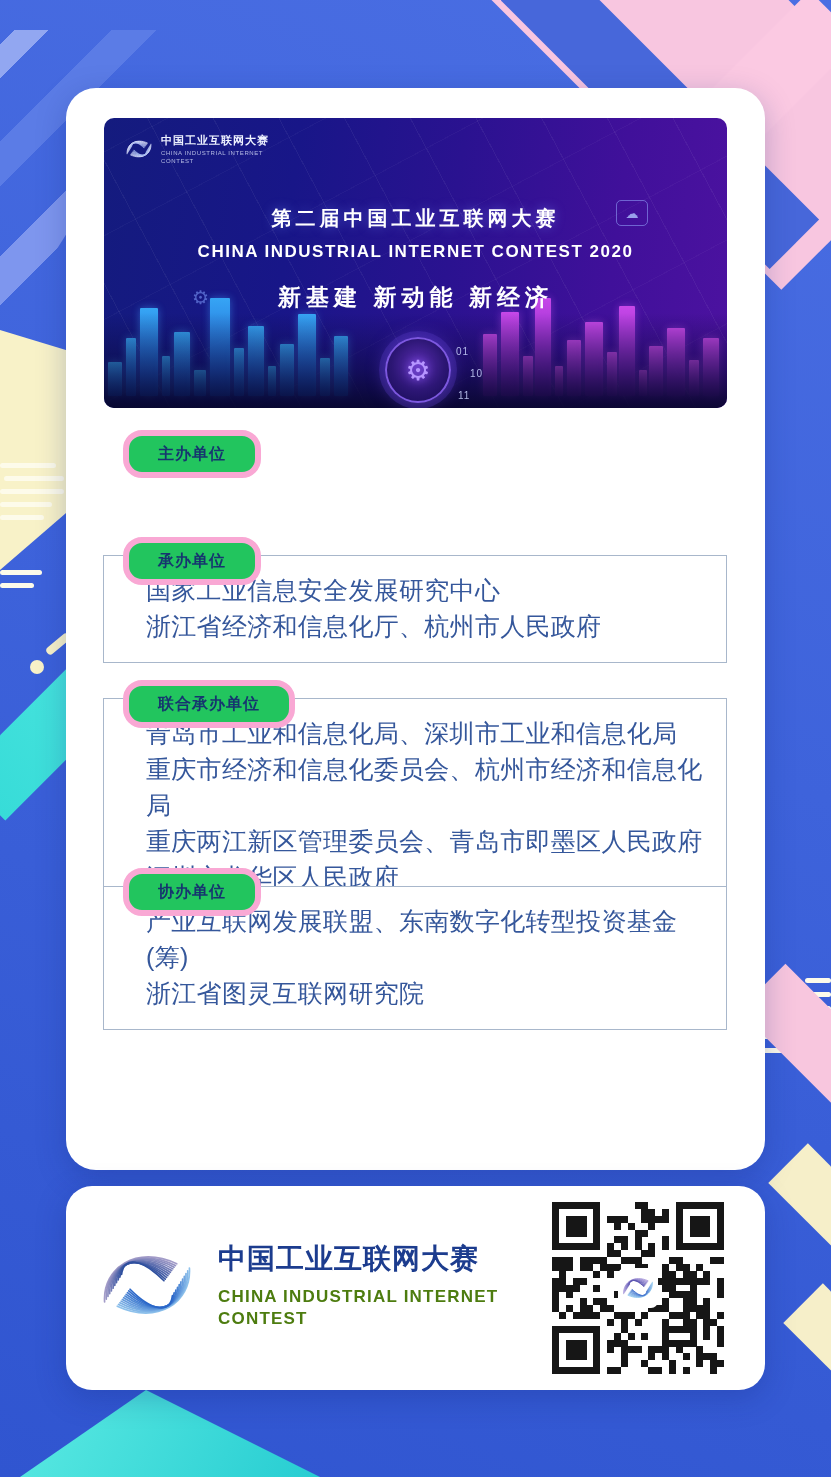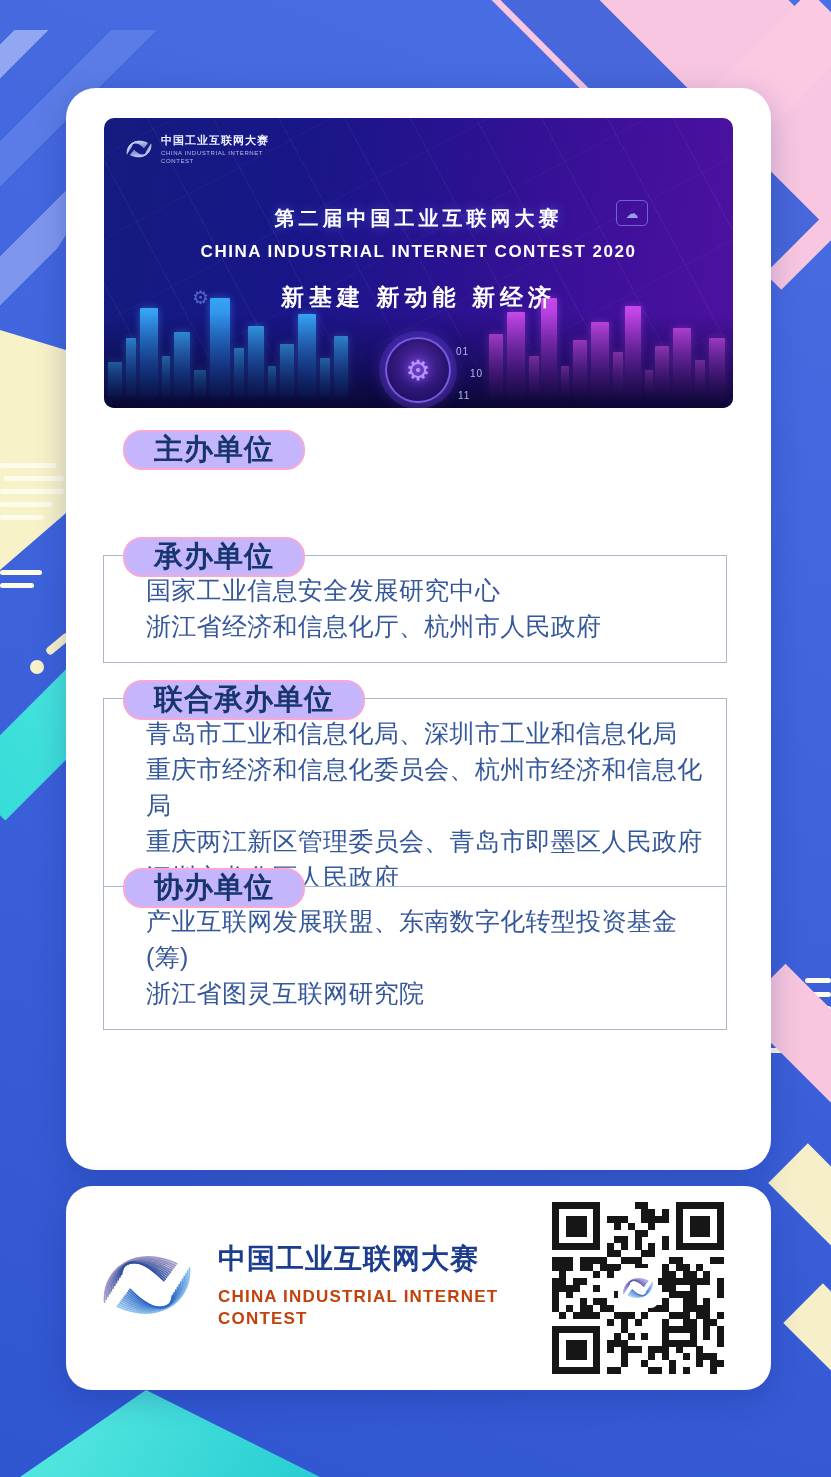--- a/index.html
+++ b/index.html
@@ -1,19 +1,19 @@
 <!DOCTYPE html>
 <html><head>
 <meta charset="utf-8">
 <style>
   html,body{margin:0;padding:0;}
   body{font-family:"Liberation Sans",sans-serif;}
   .page{position:relative;width:831px;height:1477px;overflow:hidden;
         background:linear-gradient(200deg,#4a6ee3 0%,#3e63db 45%,#3055d0 100%);}
-  .abs{position:absolute;padding-left:6px;}
+  .abs{position:absolute;}
   .deco{position:absolute;pointer-events:none;}
 
   
   .tl-stripes{left:-70px;top:30px;width:340px;height:420px;
     background:repeating-linear-gradient(135deg,#7e96ee 0 34px,rgba(0,0,0,0) 34px 60px,#92a7f1 60px 84px,rgba(0,0,0,0) 84px 128px,#5b7ce6 128px 160px,rgba(0,0,0,0) 160px 210px);
     clip-path:polygon(0 0,78% 0,0 100%);}
   .pink-big{left:480px;top:-45px;width:440px;height:210px;background:#f8c6e0;transform:rotate(45deg);}
   .blue-band-tr{left:470px;top:75px;width:380px;height:70px;background:#4767da;transform:rotate(45deg);}
   .pink-arm{left:510px;top:115px;width:380px;height:70px;background:#fbc9e2;transform:rotate(-45deg);}
   .yellow-tri{left:0;top:330px;width:210px;height:240px;background:#f8f2c8;
@@ -57,30 +57,30 @@
     display:flex;align-items:center;justify-content:center;}
   .emblem .gear{font-size:28px;color:#b695ff;text-shadow:0 0 8px rgba(150,100,255,.9);}
   .bin{position:absolute;color:#cdd6ff;font-size:10px;letter-spacing:1px;opacity:.85;}
   .cloud-box{position:absolute;left:512px;top:82px;width:30px;height:24px;border:1px solid rgba(150,170,255,.55);
     border-radius:5px;display:flex;align-items:center;justify-content:center;color:rgba(175,195,255,.8);font-size:13px;}
   .gear-small{position:absolute;left:88px;top:168px;font-size:19px;color:rgba(130,160,255,.55);}
 
   
   .sec{position:absolute;left:37px;width:624px;}
   .sec .box{margin-top:18px;border:1px solid #a8b7cb;background:#fff;padding:16px 14px 18px 42px;}
-  .sec .pill{position:absolute;top:0;left:20px;height:36px;border:2px solid #f9a8d4;border-radius:19px;
-    background:#c4b5fd;display:inline-flex;align-items:center;padding:0 29px;z-index:2;
-    color:#16356f;font-size:29px;font-weight:bold;letter-spacing:1px;}
+  .sec .pill{position:absolute;top:0;left:20px;height:36px;border:6px solid #f9a8d4;border-radius:19px;
+    background:#22c55e;display:inline-flex;align-items:center;padding:0 29px;z-index:2;
+    color:#16356f;font-size:16px;font-weight:bold;letter-spacing:1px;}
   .sec .line{color:#35579b;font-size:25px;line-height:36px;letter-spacing:.3px;}
 
   
   .brand-swirl{position:absolute;left:28px;top:46px;width:106px;height:106px;}
   .brand{position:absolute;left:152px;top:54px;}
   .brand-title{color:#1c3c8e;font-size:28px;font-weight:800;letter-spacing:1px;}
-  .brand-sub{color:#c2410c;font-size:17px;font-weight:bold;letter-spacing:1.2px;line-height:22px;margin-top:8px;}
+  .brand-sub{color:#4d7c0f;font-size:17px;font-weight:bold;letter-spacing:1.2px;line-height:22px;margin-top:8px;}
   .qr{position:absolute;left:486px;top:16px;width:172px;height:172px;}
   .qr svg{width:172px;height:172px;shape-rendering:crispEdges;}
   .qr-center{position:absolute;left:66px;top:66px;width:40px;height:40px;background:#fff;border-radius:7px;
     display:flex;align-items:center;justify-content:center;}
   .qr-center svg{width:36px;height:36px;}
 </style>
 </head>
 <body>
 
 <div class="page">

